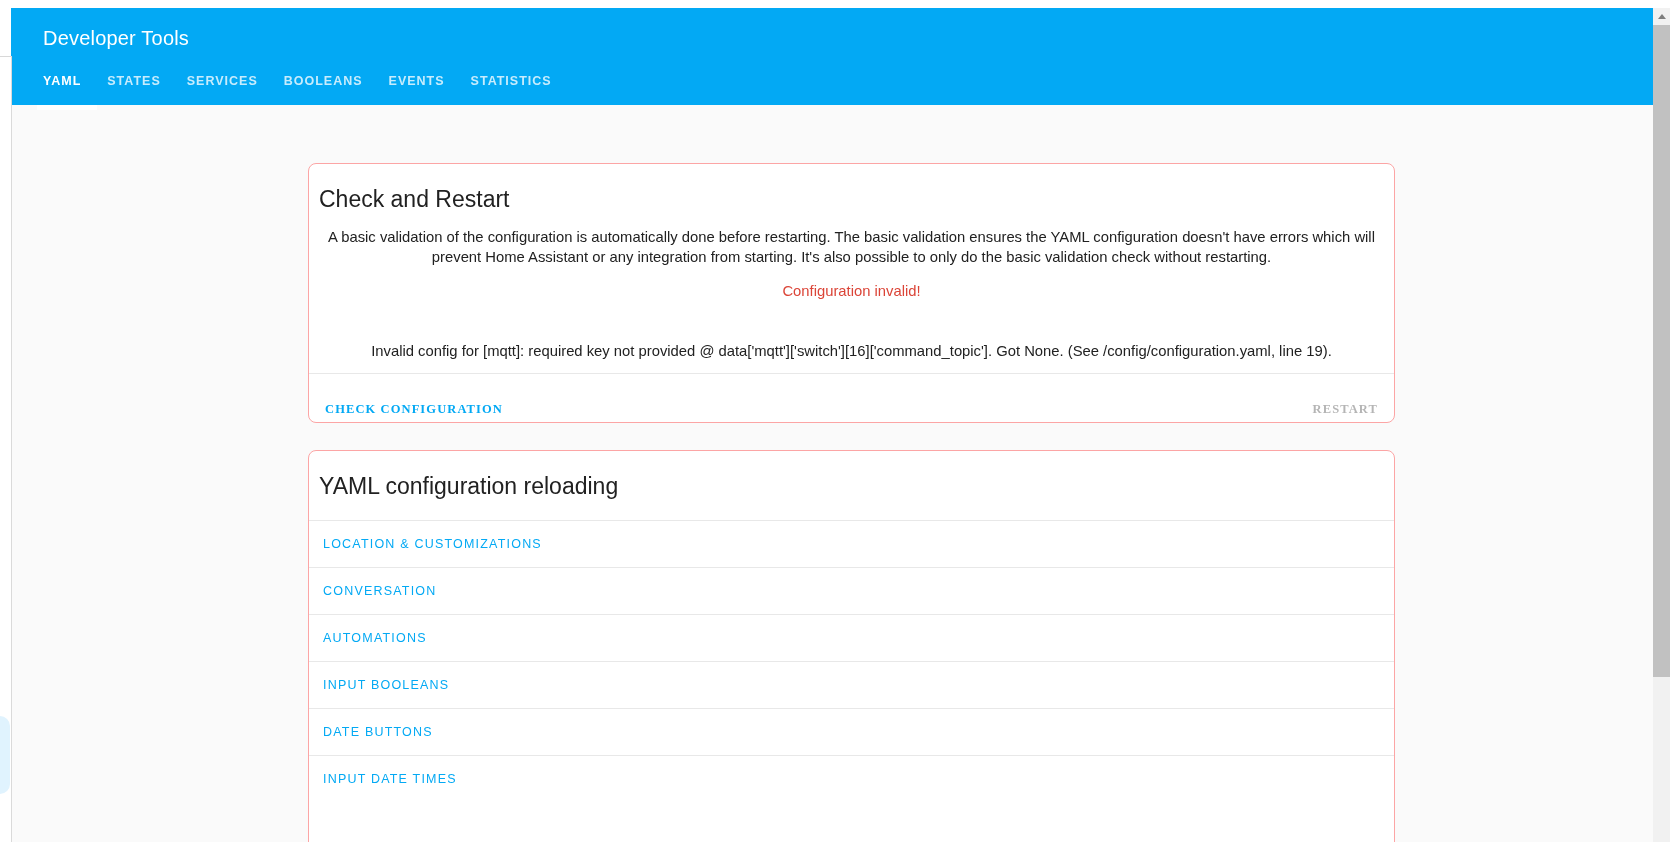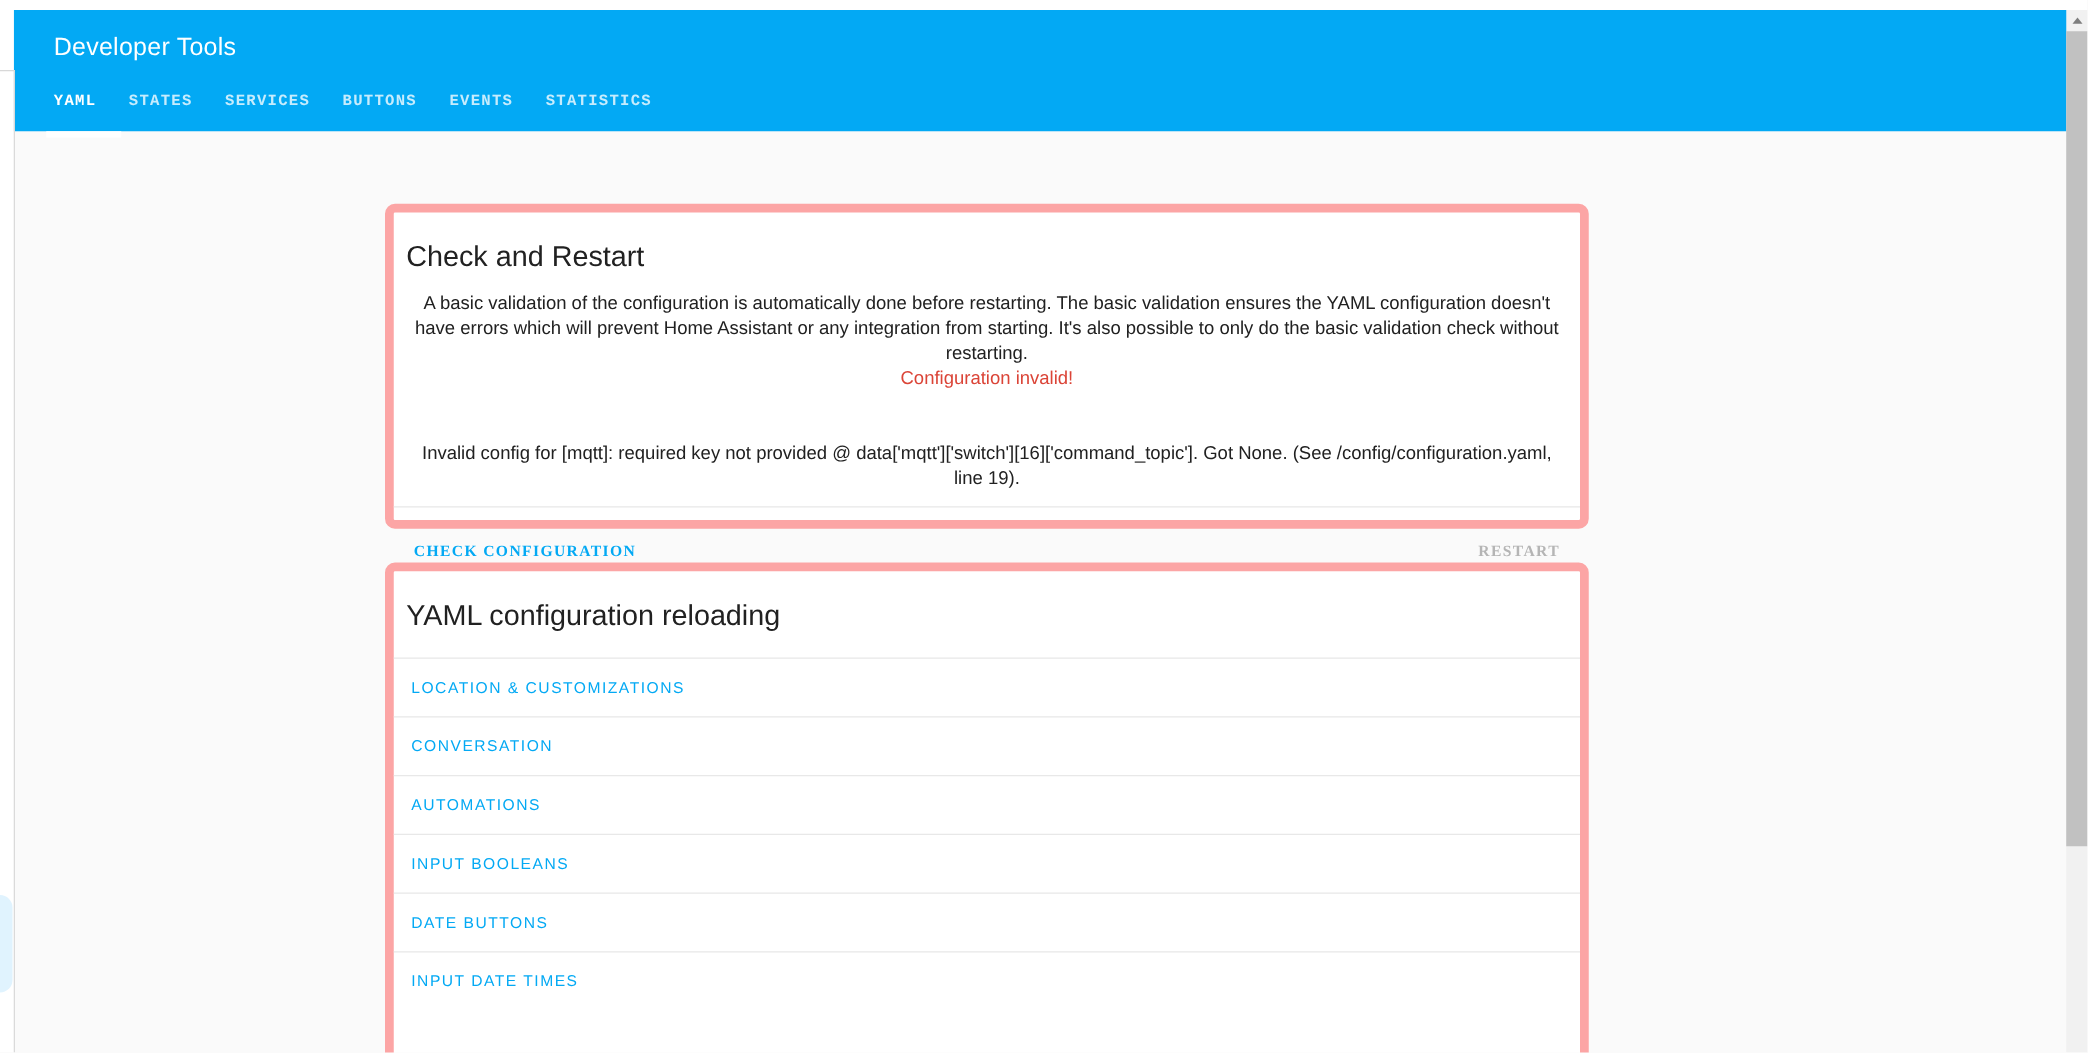--- a/index.html
+++ b/index.html
@@ -26,50 +26,50 @@
   .appbar {
     position: absolute; left: 11px; top: 8px; width: 1656px; height: 97px;
     background: #03a9f4; z-index: 3;
   }
   .appbar-title {
     position: absolute; left: 32px; top: 19px;
     font-size: 20px; color: #ffffff; font-weight: 400; letter-spacing: .2px;
   }
   .tabs {
     position: absolute; left: 32px; bottom: 0; height: 48px;
-    display: flex; align-items: center; gap: 26px; font-family: Liberation Mono, monospace;
+    display: flex; align-items: center; gap: 26px;
   }
   .tab {
     font-size: 12.5px; font-weight: bold; letter-spacing: 1px;
     color: rgba(255,255,255,.78); cursor: pointer; white-space: nowrap;
   }
   .tab.active { color: #ffffff; }
   .tab-underline {
     position: absolute; left: 37px; top: 105px; width: 60px; height: 5px;
     background: #ffffff; z-index: 4;
   }
 
   
   .card {
-    position: absolute; left: 308px; width: 963px;
-    background: #ffffff; border: 7px solid #fca5a5; border-radius: 8px;
+    position: absolute; left: 308px; width: 1087px;
+    background: #ffffff; border: 1px solid #fca5a5; border-radius: 8px;
     z-index: 2;
   }
   .card-check { top: 163px; height: 260px; }
   .card-reload { top: 450px; height: 470px; }
 
   .card-title {
     margin: 22px 10px 0; font-size: 23px; font-weight: 400;
     line-height: 27px; color: #212121;
   }
   .card-text {
     margin: 14px 10px 0; font-size: 14.8px; line-height: 20px; color: #212121; text-align: center;
   }
   .invalid-status {
-    margin: 2px 10px 0; text-align: center;
+    margin: 16px 10px 0; text-align: center;
     font-size: 14.8px; color: #db4437;
   }
   .error-detail { margin-top: 42px; }
   .card-divider { border-top: 1px solid #e8e8e8; margin-top: 12px; }
 
   .card-footer {
     height: 49px; display: flex; align-items: flex-end;
     justify-content: space-between; padding: 0 14px; font-family: Liberation Serif, serif;
   }
   .text-btn {
@@ -114,21 +114,21 @@
 <div class="left-hline"></div>
 <div class="left-vline"></div>
 <div class="sidebar-hint"></div>
 
 <header class="appbar">
   <div class="appbar-title">Developer Tools</div>
   <nav class="tabs">
     <div class="tab active">YAML</div>
     <div class="tab">STATES</div>
     <div class="tab">SERVICES</div>
-    <div class="tab">BUTTONS</div>
+    <div class="tab">BOOLEANS</div>
     <div class="tab">EVENTS</div>
     <div class="tab">STATISTICS</div>
   </nav>
 </header>
 <div class="tab-underline"></div>
 
 <section class="card card-check">
   <h1 class="card-title">Check and Restart</h1>
   <p class="card-text">A basic validation of the configuration is automatically done before restarting. The basic validation ensures the YAML configuration doesn't have errors which will prevent Home Assistant or any integration from starting. It's also possible to only do the basic validation check without restarting.</p>
   <div class="invalid-status">Configuration invalid!</div>

